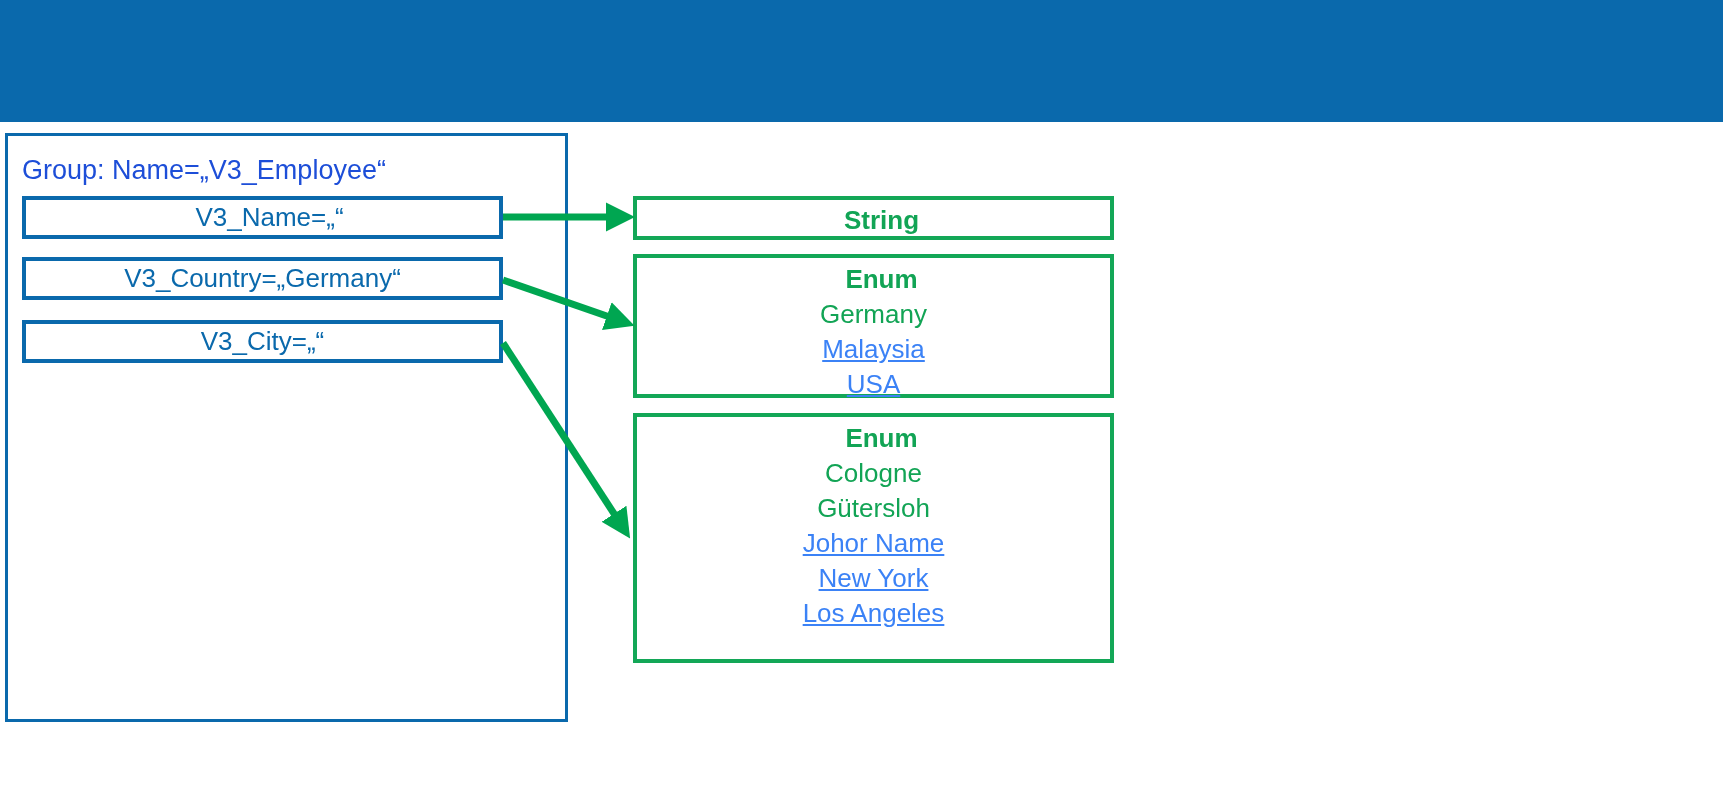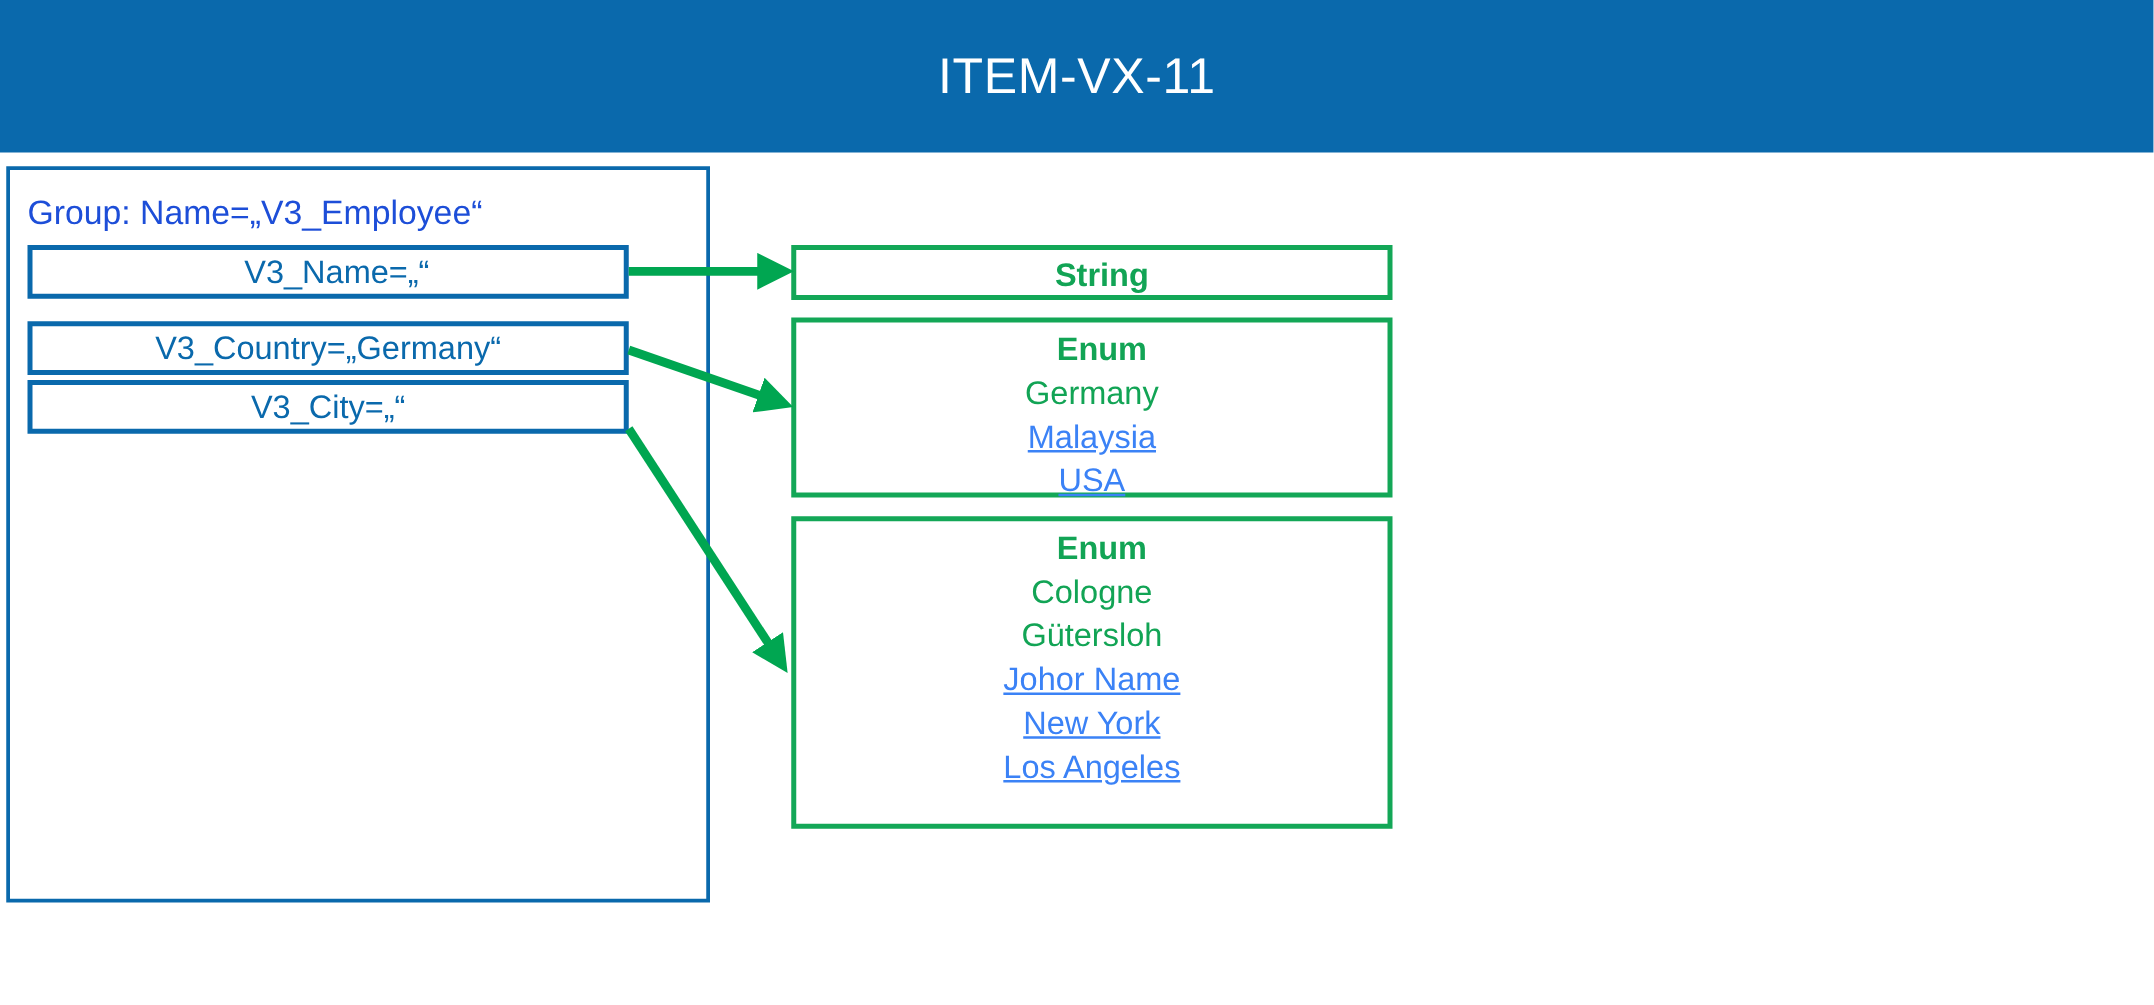--- a/index.html
+++ b/index.html
@@ -78,21 +78,21 @@
     display: flex;
     align-items: center;
     justify-content: center;
     color: #0A69AC;
     font-size: 26px;
     font-family: "Liberation Sans", sans-serif;
     white-space: nowrap;
   }
   .attr-1 { top: 196px; padding-left: 14px; }
   .attr-2 { top: 257px; }
-  .attr-3 { top: 304px; }
+  .attr-3 { top: 320px; }
 
   
   .type-box {
     position: absolute;
     left: 633px;
     width: 481px;
     border: 4px solid #13A757;
     box-sizing: border-box;
     background: #ffffff;
     display: flex;
@@ -136,21 +136,20 @@
     height: 804px;
     pointer-events: none;
   }
 </style>
 </head>
 <body>
 
 <div id="stage">
 
   <div class="header-bar"></div>
-  <div class="header-title">ITEM-VX-11</div>
 
   <div class="group-panel"></div>
   <div class="group-label">Group: Name=„V3_Employee“</div>
 
   <div class="attr-box attr-1">V3_Name=„“</div>
   <div class="attr-box attr-2">V3_Country=„Germany“</div>
   <div class="attr-box attr-3">V3_City=„“</div>
 
   <div class="type-box type-box-1">
     <div class="type-title">String</div>

